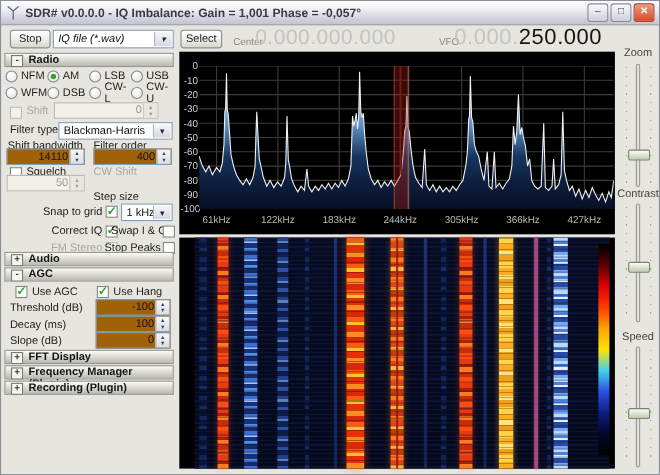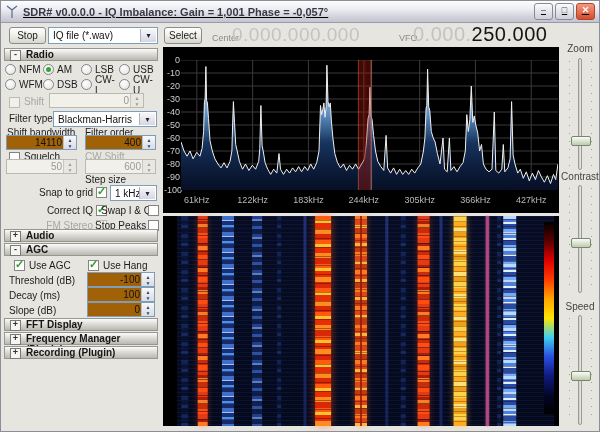--- a/index.html
+++ b/index.html
@@ -2,37 +2,37 @@
 <html><head>
 <meta charset="utf-8">
 <style>
   html,body{margin:0;padding:0;background:#9aa0aa;}
   #root{position:relative;width:600px;height:432px;background:#e7e5e0;border:1px solid #8a8f9a;
         font-family:"Liberation Sans",sans-serif;overflow:hidden;box-sizing:border-box;
         -webkit-user-select:none;user-select:none;}
   
   .titlebar{position:absolute;left:0;top:0;right:0;height:22px;
     background:linear-gradient(180deg,#fdfdfe 0%,#ececf2 40%,#d2d2dc 75%,#c4c4d0 100%);
-    border-bottom:1px solid #9a9aa8;display:flex;align-items:center;padding:0 4px;box-sizing:border-box;text-decoration:underline;}
+    border-bottom:1px solid #9a9aa8;display:flex;align-items:center;padding:0 4px;box-sizing:border-box;}
   .app-icon{width:14px;height:14px;flex:0 0 auto;}
   .title-text{font-size:11px;font-weight:bold;color:#3a3a46;margin-left:4px;flex:1;white-space:nowrap;overflow:hidden;}
   .winbtns{display:flex;gap:2px;}
   .wbtn{width:17px;height:15px;border:1px solid #8a8a96;border-radius:3px;font-size:9px;line-height:13px;
     text-align:center;background:linear-gradient(#fbfbfc,#cfcfda);color:#444;}
   .wbtn.close{background:linear-gradient(#f2997f,#d64c2b);color:#fff;border-color:#a8492f;font-weight:bold;}
   
   .btn{position:absolute;height:17px;border:1px solid #888b90;border-radius:3px;
     background:linear-gradient(#ffffff,#f1f1ec 45%,#d7d7cd);font-size:10px;text-align:center;line-height:15px;color:#222;box-sizing:border-box;}
   #btn-stop{left:8px;top:26px;width:37px;}
   #btn-select{left:163px;top:26px;width:38px;}
   .combo{position:absolute;border:1px solid #7f9db9;background:#fff;font-size:10px;color:#111;box-sizing:border-box;}
   .combo .cval{position:absolute;left:4px;top:2px;white-space:nowrap;}
   .combo .carrow{position:absolute;right:1px;top:1px;bottom:1px;width:15px;
     background:linear-gradient(#f7f7fa,#d6d6e2);border-left:1px solid #aab4c4;text-align:center;font-size:8px;line-height:13px;color:#223;}
-  #combo-source{left:47px;top:26px;width:110px;height:17px;}
+  #combo-source{left:47px;top:26px;width:110px;height:17px;font-style:italic;}
   .fq-label{position:absolute;font-size:9px;color:#8a8a8a;}
   #center-label{left:211px;top:32px;}
   #vfo-label{left:398px;top:32px;}
   .fq-dim{color:#c3c3c3;}
   #center-value{position:absolute;left:231px;top:23px;font-size:19px;letter-spacing:.5px;}
   #vfo-value{position:absolute;left:412px;top:22px;font-size:20px;letter-spacing:.5px;}
   #vfo-value .active{color:#141414;}
   
   .sec-h{position:absolute;left:3px;width:154px;height:13px;
     background:linear-gradient(#fbfbfa,#d6d5cf 55%,#b9b8b1);border:1px solid #98978f;
@@ -206,27 +206,20 @@
         <span>▲</span>
         <span>▼</span>
       </span>
   </span>
 
   <span class="cb" style="left:8px;top:151px"></span>
   <span class="lbl" style="left:23px;top:150px">Squelch</span>
   <span class="lbl disabled" style="left:84px;top:150px">CW Shift</span>
   <span class="num disabled" style="left:5px;top:158px;width:71px">
     <span class="val">50</span>
-    <span class="spin">
-        <span>▲</span>
-        <span>▼</span>
-      </span>
-  </span>
-  <span class="num disabled" style="left:84px;top:158px;width:71px">
-    <span class="val">600</span>
     <span class="spin">
         <span>▲</span>
         <span>▼</span>
       </span>
   </span>
 
   <span class="lbl" style="left:84px;top:173px">Step size</span>
   <span class="lbl r" style="left:8px;top:186px;width:84px">Snap to grid</span>
   <span class="cb checked" style="left:95px;top:186px"></span>
   <div class="combo small" style="left:109px;top:184px;width:47px">

